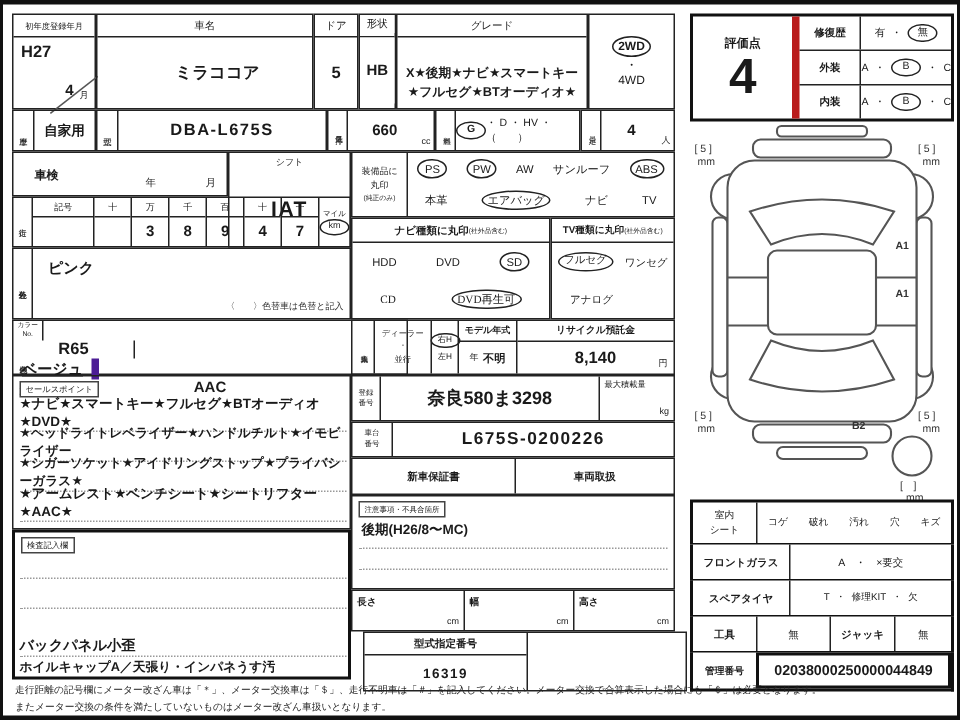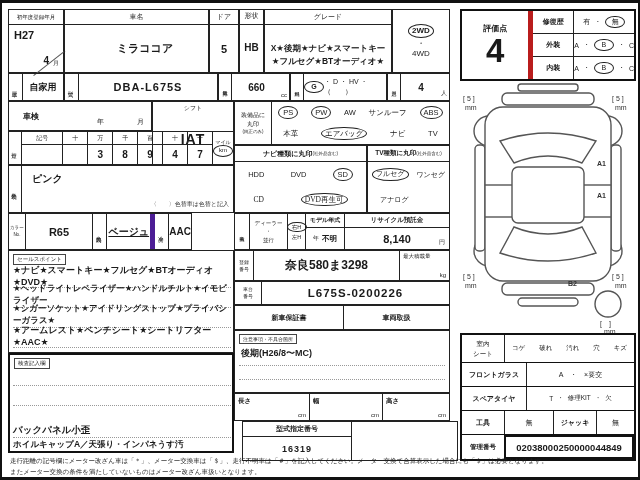--- a/index.html
+++ b/index.html
@@ -149,21 +149,21 @@
   </div>
 
   <div class="abs b" style="left:6px;top:162px;width:226px;height:48px;display:flex;">
     <div class="vlbl" style="width:12px;border-right:1px solid #222;font-size:5.5px;">外装色</div>
     <div style="position:relative;flex:1;">
       <span class="v" style="position:absolute;left:10px;top:6px;font-size:10px;">ピンク</span>
       <span style="position:absolute;right:4px;bottom:3px;font-size:6px;color:#333;">〈　　〉色替車は色替と記入</span>
     </div>
   </div>
 
-  <div class="abs b" style="left:6px;top:210px;width:184px;height:37px;display:flex;">
+  <div class="abs b" style="left:6px;top:210px;width:264px;height:37px;display:flex;flex-direction:column;">
     <div class="ctr col" style="width:19px;border-right:1px solid #222;font-size:4.5px;line-height:1.4;">
       <span>カラー</span>
       <span>No.</span>
     </div>
     <div class="ctr v" style="width:80px;border-right:1px solid #222;font-size:11px;">R65</div>
     <div class="vlbl" style="width:13px;border-right:1px solid #222;font-size:5.5px;">内装色</div>
     <div class="ctr v" style="width:52px;border-right:5px solid #4c1d95;font-size:10px;text-decoration:underline;">ベージュ</div>
     <div class="vlbl" style="width:13px;border-right:1px solid #222;font-size:5.5px;">冷房</div>
     <div class="ctr v" style="flex:1;font-size:10px;">AAC</div>
   </div>

